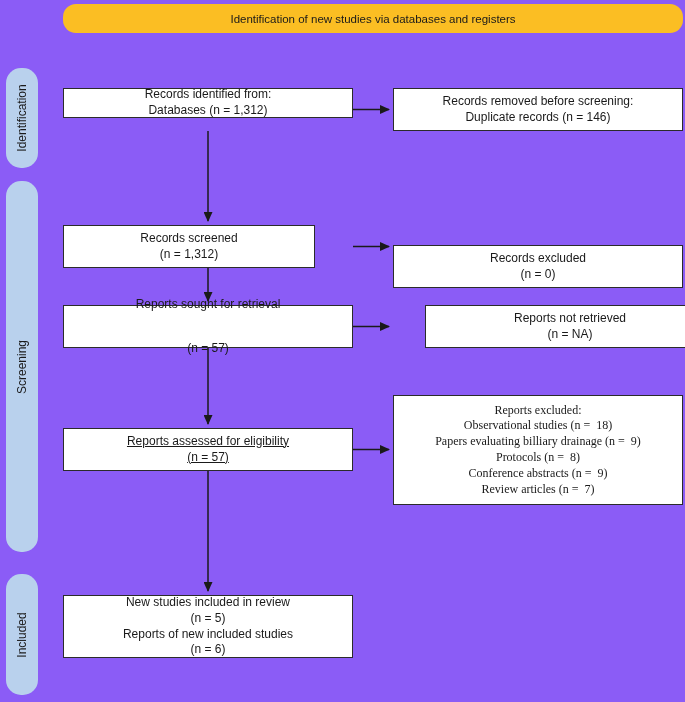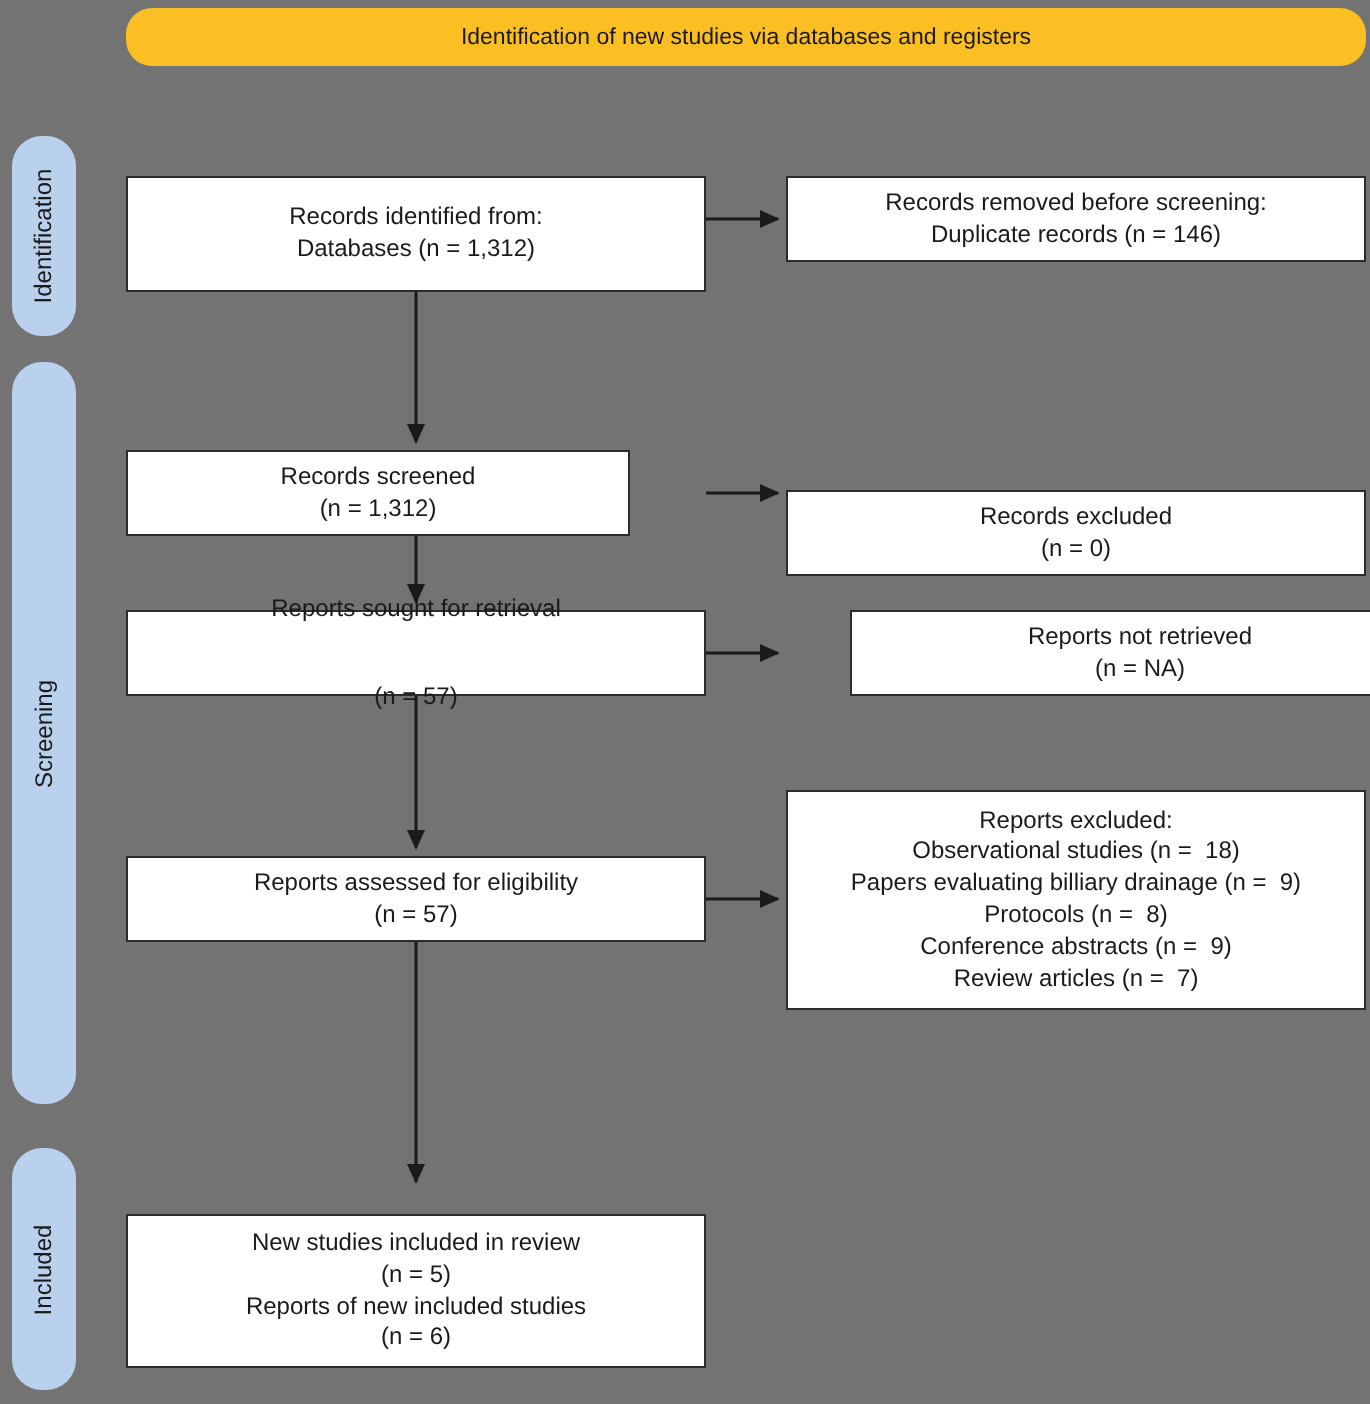--- a/index.html
+++ b/index.html
@@ -4,21 +4,21 @@
 <style>
   :root{
     --banner-bg:#FBBE23;
     --sidebar-bg:#B9D1ED;
     --box-border:#2b2b2b;
     --arrow:#1a1a1a;
     --text:#1a1a1a;
   }
   html,body{margin:0;padding:0;background:#ffffff;}
   .canvas{
-    position:relative;width:685px;height:702px;background:#737373;
+    position:relative;width:685px;height:702px;background:#8b5cf6;
     font-family:"Liberation Sans", sans-serif;color:var(--text);overflow:hidden;
   }
   .banner{
     position:absolute;left:63px;top:4px;width:620px;height:29px;
     background:var(--banner-bg);border-radius:13px;
     display:flex;align-items:center;justify-content:center;
     font-size:11.5px;
   }
   .side{
     position:absolute;left:6px;width:32px;background:var(--sidebar-bg);
@@ -28,29 +28,29 @@
   .bar-screening{top:181px;height:371px;}
   .bar-included{top:574px;height:121px;}
   .vtext{transform:rotate(-90deg);white-space:nowrap;font-size:12px;}
   .box{
     position:absolute;border:1.5px solid var(--box-border);background:#ffffff;
     display:flex;flex-direction:column;align-items:center;justify-content:center;
     font-size:12px;line-height:1.32;text-align:center;box-sizing:border-box;
     padding:2px 4px;
   }
   .ln{white-space:pre-wrap;}
-  .box-a {left:63px; top:88px; width:290px;height:58px;}
+  .box-a {left:63px; top:88px; width:290px;height:30px;}
   .box-ar{left:393px;top:88px; width:290px;height:43px;}
   .box-b {left:63px; top:225px;width:252px;height:43px;}
   .box-br{left:393px;top:225px;width:290px;height:43px;margin-top:20px;}
   .box-c {left:63px; top:305px;width:290px;height:43px;gap:28px;}
   .box-cr{left:393px;top:305px;width:290px;height:43px;margin-left:32px;}
-  .box-d {left:63px; top:428px;width:290px;height:43px;}
-  .box-dr{left:393px;top:395px;width:290px;height:110px;}
-  .box-e {left:63px; top:595px;width:290px;height:77px;margin-top:12px;}
+  .box-d {left:63px; top:428px;width:290px;height:43px;text-decoration:underline;}
+  .box-dr{left:393px;top:395px;width:290px;height:110px;font-family:Liberation Serif, serif;}
+  .box-e {left:63px; top:595px;width:290px;height:63px;}
   .arrows{position:absolute;left:0;top:0;width:685px;height:702px;pointer-events:none;}
   .arrows line{stroke:var(--arrow);stroke-width:1.5;}
   .arrows marker path{fill:var(--arrow);}
 </style>
 </head>
 <body>
 
 <div class="canvas">
 
   <div class="banner">Identification of new studies via databases and registers</div>

